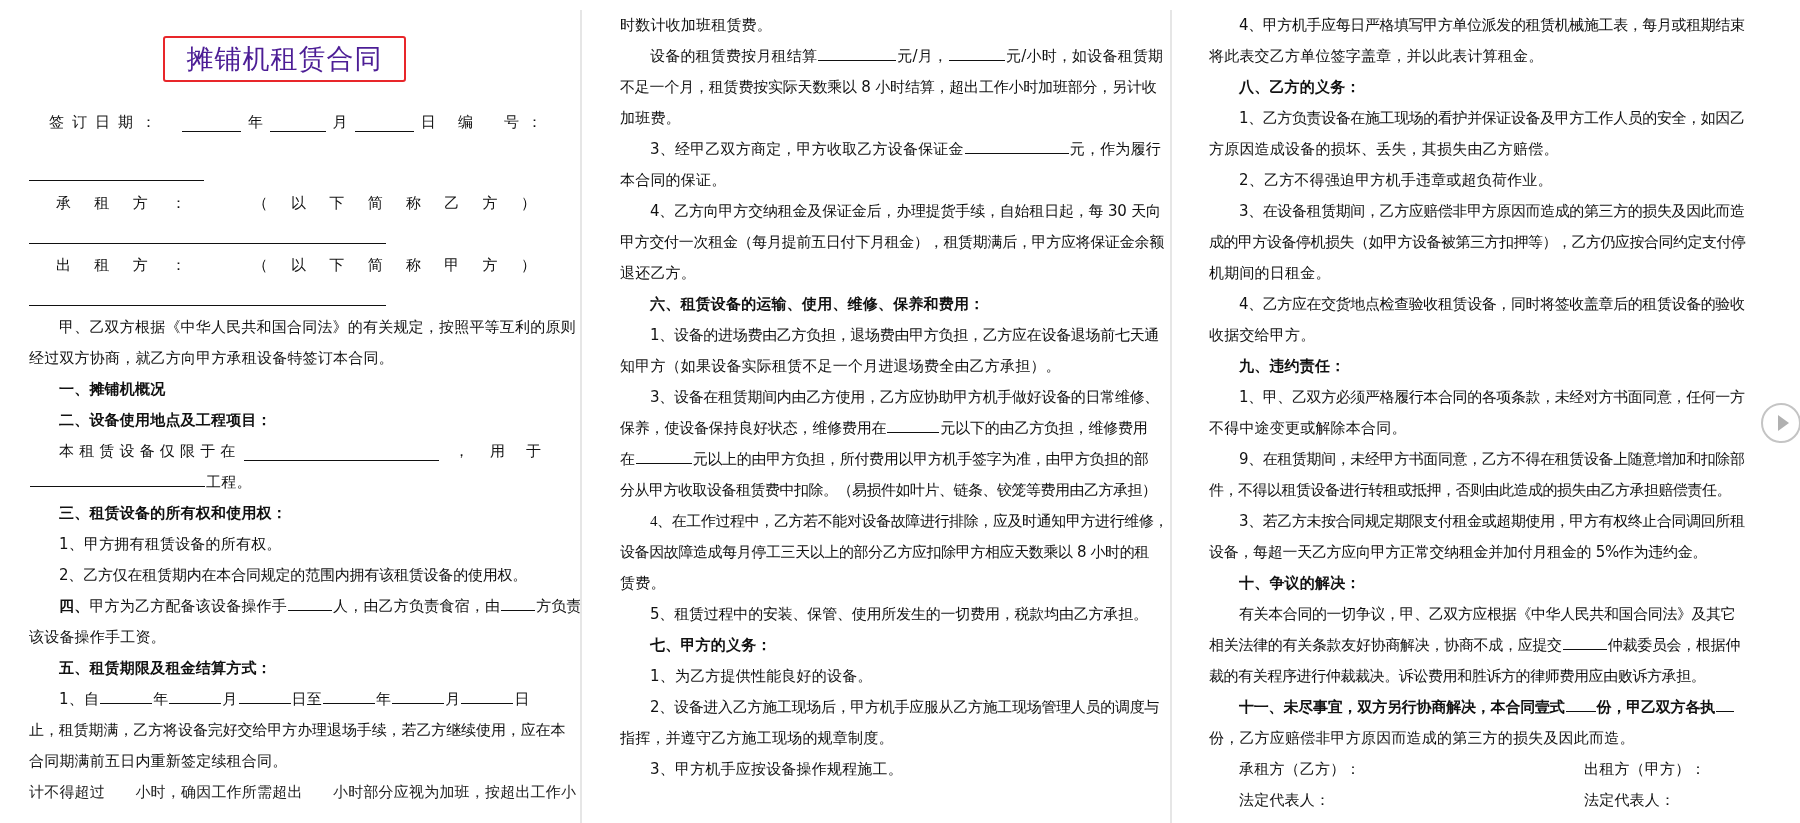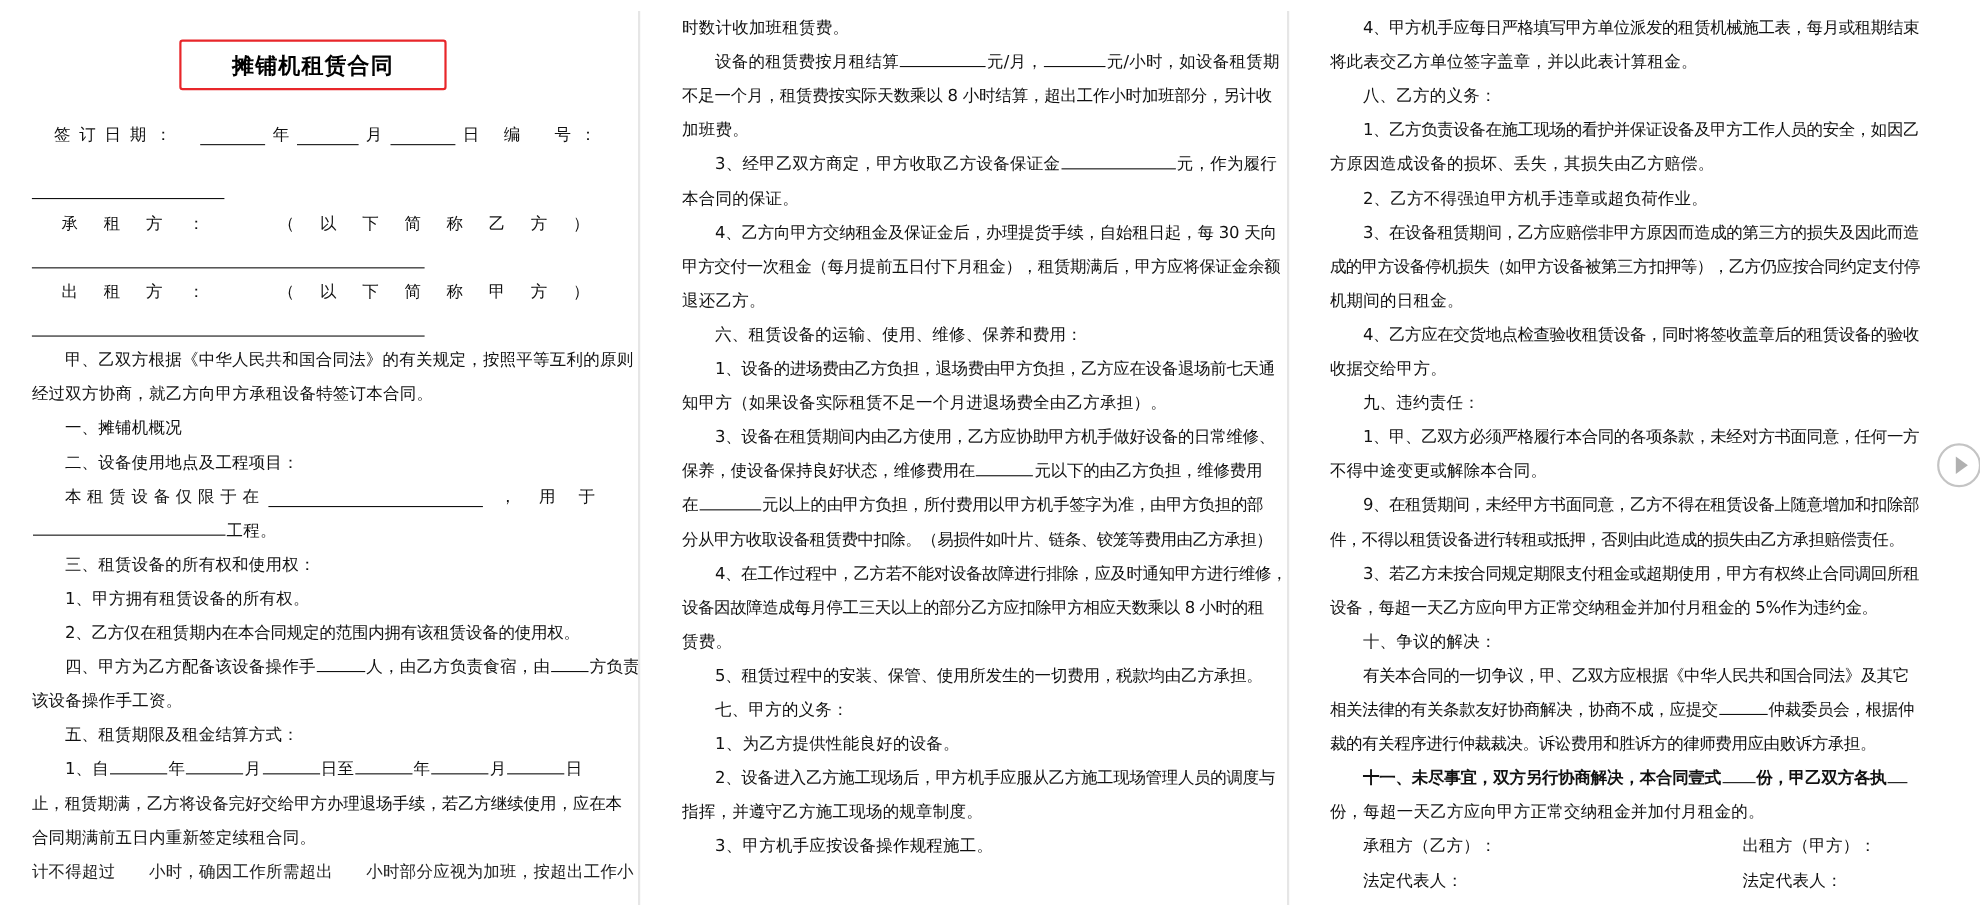--- a/index.html
+++ b/index.html
@@ -16,33 +16,33 @@
   .col-mid   { left:581px; width:589px; padding:0 40px 0 39px; }
   .col-right { left:1171px; width:589px; padding:0 40px 0 38px; }
   .divider {
     position:absolute; top:10px; bottom:0; width:2px; background:#e6e6e6;
   }
   .line {
     font-size:15px; line-height:31px; height:31px; white-space:nowrap;
     letter-spacing:0.2px;
   }
   .indent { padding-left:30px; }
-  .bold { font-weight:normal; }
+  .bold { font-weight:bold; }
   .blank {
     display:inline-block; border-bottom:1px solid #111; height:17px;
     vertical-align:baseline; margin:0 1px;
   }
   .title-box {
     position:absolute; left:163px; top:36px; width:243px; height:46px;
     border:2.5px solid #e8262a; border-radius:3px; box-sizing:border-box;
     display:flex; align-items:center; justify-content:center;
   }
   .title-text {
     font-family: "DejaVu Serif", "Liberation Serif", serif;
-    font-size:20px; font-weight:bold; color:#000000; letter-spacing:1px;
+    font-size:27px; font-weight:normal; color:#4c1d95; letter-spacing:1px;
   }
   .rule { border-bottom:1px solid #111; height:1px; }
   .clip-line { color:#222; }
   .play-btn {
     position:absolute; left:1761px; top:403px; width:40px; height:40px;
     border:2px solid #c4c4c4; border-radius:50%; box-sizing:border-box;
     background:#fff; display:flex; align-items:center; justify-content:center;
     cursor:pointer;
   }
   .play-btn .tri {
@@ -158,21 +158,21 @@
     <div class="line indent" style="letter-spacing:-0.3px;">1、设备的进场费由乙方负担，退场费由甲方负担，乙方应在设备退场前七天通</div>
     <div class="line">知甲方（如果设备实际租赁不足一个月进退场费全由乙方承担）。</div>
     <div class="line indent" style="letter-spacing:-0.3px;">3、设备在租赁期间内由乙方使用，乙方应协助甲方机手做好设备的日常维修、</div>
     <div class="line" style="letter-spacing:-0.2px;text-align:center;">
       <span>保养，使设备保持良好状态，维修费用在</span><span class="blank" style="width:52px;"></span><span>元以下的由乙方负担，维修费用</span>
     </div>
     <div class="line" style="letter-spacing:-0.3px;">
       <span>在</span><span class="blank" style="width:56px;"></span><span>元以上的由甲方负担，所付费用以甲方机手签字为准，由甲方负担的部</span>
     </div>
     <div class="line" style="letter-spacing:-0.5px;">分从甲方收取设备租赁费中扣除。（易损件如叶片、链条、铰笼等费用由乙方承担）</div>
-    <div class="line indent" style="letter-spacing:-0.4px;">4、在工作过程中，乙方若不能对设备故障进行排除，应及时通知甲方进行维修，</div>
+    <div class="line indent" style="letter-spacing:-0.4px;font-family:Liberation Serif, serif;">4、在工作过程中，乙方若不能对设备故障进行排除，应及时通知甲方进行维修，</div>
     <div class="line" style="letter-spacing:-0.4px;">设备因故障造成每月停工三天以上的部分乙方应扣除甲方相应天数乘以 8 小时的租</div>
     <div class="line">赁费。</div>
     <div class="line indent" style="letter-spacing:-0.2px;">5、租赁过程中的安装、保管、使用所发生的一切费用，税款均由乙方承担。</div>
     <div class="line indent bold">七、甲方的义务：</div>
     <div class="line indent">1、为乙方提供性能良好的设备。</div>
     <div class="line indent" style="letter-spacing:-0.3px;">2、设备进入乙方施工现场后，甲方机手应服从乙方施工现场管理人员的调度与</div>
     <div class="line">指挥，并遵守乙方施工现场的规章制度。</div>
     <div class="line indent">3、甲方机手应按设备操作规程施工。</div>
   </div>
 </div>
@@ -201,21 +201,21 @@
     <div class="line" style="letter-spacing:-0.3px;">设备，每超一天乙方应向甲方正常交纳租金并加付月租金的 5%作为违约金。</div>
     <div class="line indent bold">十、争议的解决：</div>
     <div class="line indent" style="letter-spacing:-0.4px;">有关本合同的一切争议，甲、乙双方应根据《中华人民共和国合同法》及其它</div>
     <div class="line" style="letter-spacing:-0.3px;">
       <span>相关法律的有关条款友好协商解决，协商不成，应提交</span><span class="blank" style="width:44px;"></span><span>仲裁委员会，根据仲</span>
     </div>
     <div class="line" style="letter-spacing:-0.4px;">裁的有关程序进行仲裁裁决。诉讼费用和胜诉方的律师费用应由败诉方承担。</div>
     <div class="line indent" style="letter-spacing:-0.2px;font-weight:bold;">
       <span>十一、未尽事宜，双方另行协商解决，本合同壹式</span><span class="blank" style="width:30px;"></span><span>份，甲乙双方各执</span><span class="blank" style="width:18px;"></span>
     </div>
-    <div class="line">份，每超一天乙方应向甲方正常交纳租金并加付月租金的。</div>
+    <div class="line">份，乙方应赔偿非甲方原因而造成的第三方的损失及因此而造。</div>
     <div class="line indent sig-row">
       <span>承租方（乙方）：</span>
       <span>出租方（甲方）：</span>
     </div>
     <div class="line indent sig-row">
       <span>法定代表人：</span>
       <span>法定代表人：</span>
     </div>
   </div>
 </div>

